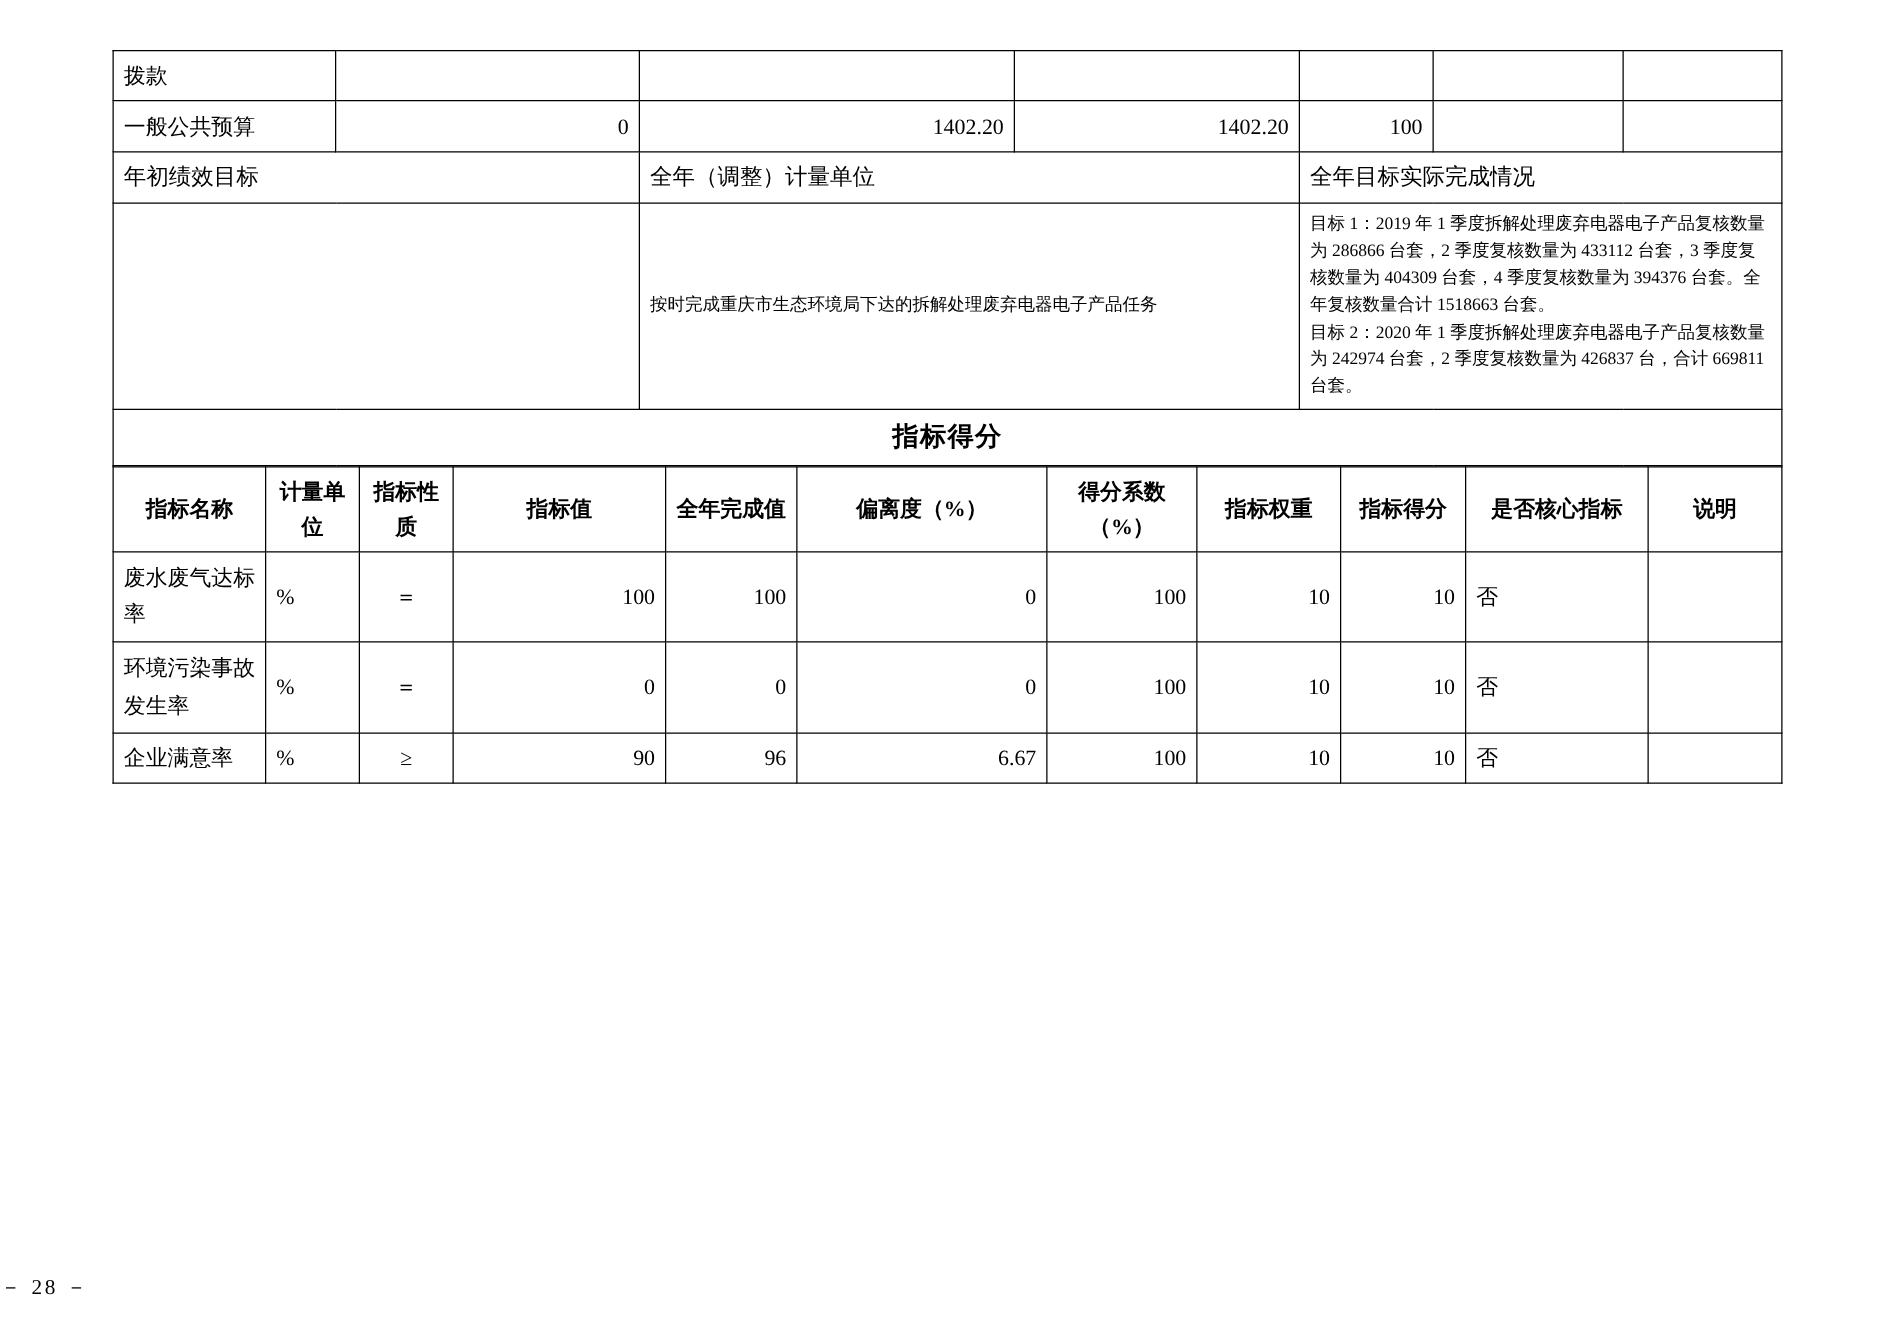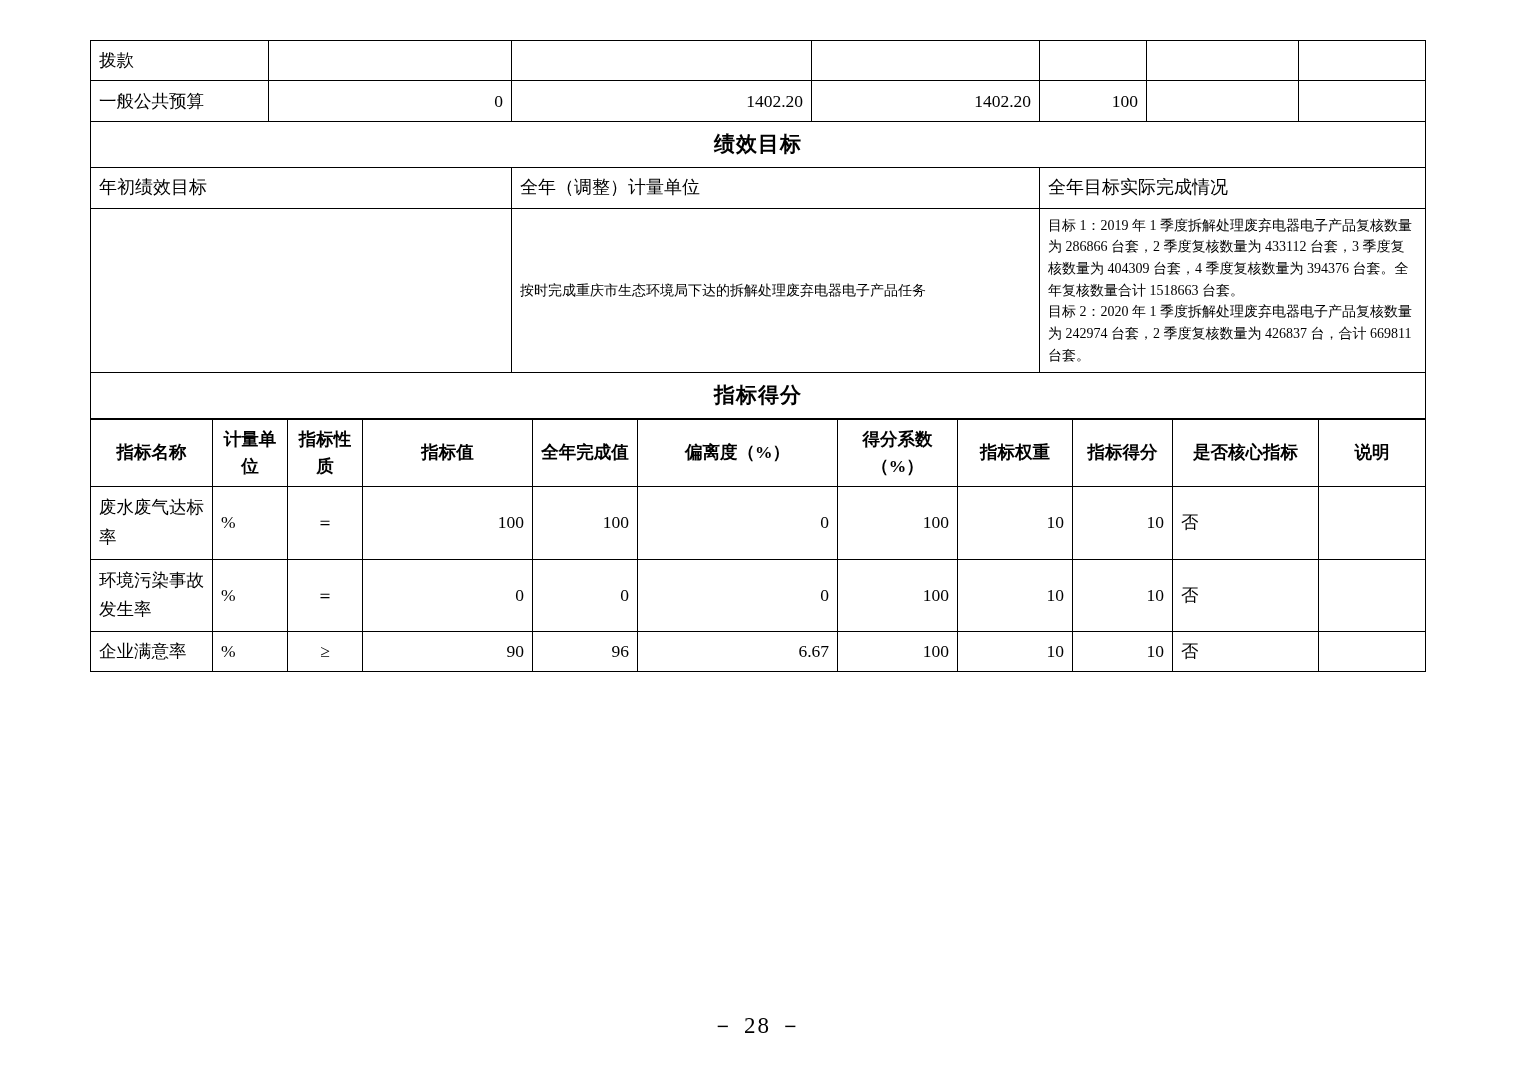--- a/index.html
+++ b/index.html
@@ -70,22 +70,21 @@
     line-height: 1.4;
   }
   .tall {
     line-height: 2.05;
   }
   .footer {
     position: absolute;
     left: 0;
     right: 0;
     bottom: 28px;
-    text-align: center;
-    font-size: 23px;
+    font-size: 17px;
     letter-spacing: 2px;
   }
   .nm {
     white-space: pre-line;
   }
 </style>
 </head>
 <body>
 
 <div class="page">
@@ -115,23 +114,20 @@
       <tr>
         <td class="l" style="line-height:1.6">一般公共预算</td>
         <td class="r">0</td>
         <td class="r">1402.20</td>
         <td class="r">1402.20</td>
         <td class="r">100</td>
         <td class="r"></td>
         <td class="r"></td>
       </tr>
 
-      <tr>
-        <td class="section-title" colspan="7">绩效目标</td>
-      </tr>
 
       <tr>
         <td class="colhead" colspan="2">年初绩效目标</td>
         <td class="colhead" colspan="2">全年（调整）计量单位</td>
         <td class="colhead" colspan="3">全年目标实际完成情况</td>
       </tr>
 
       <tr>
         <td class="goalcell" colspan="2"></td>
         <td class="goalcell" colspan="2">按时完成重庆市生态环境局下达的拆解处理废弃电器电子产品任务</td>

